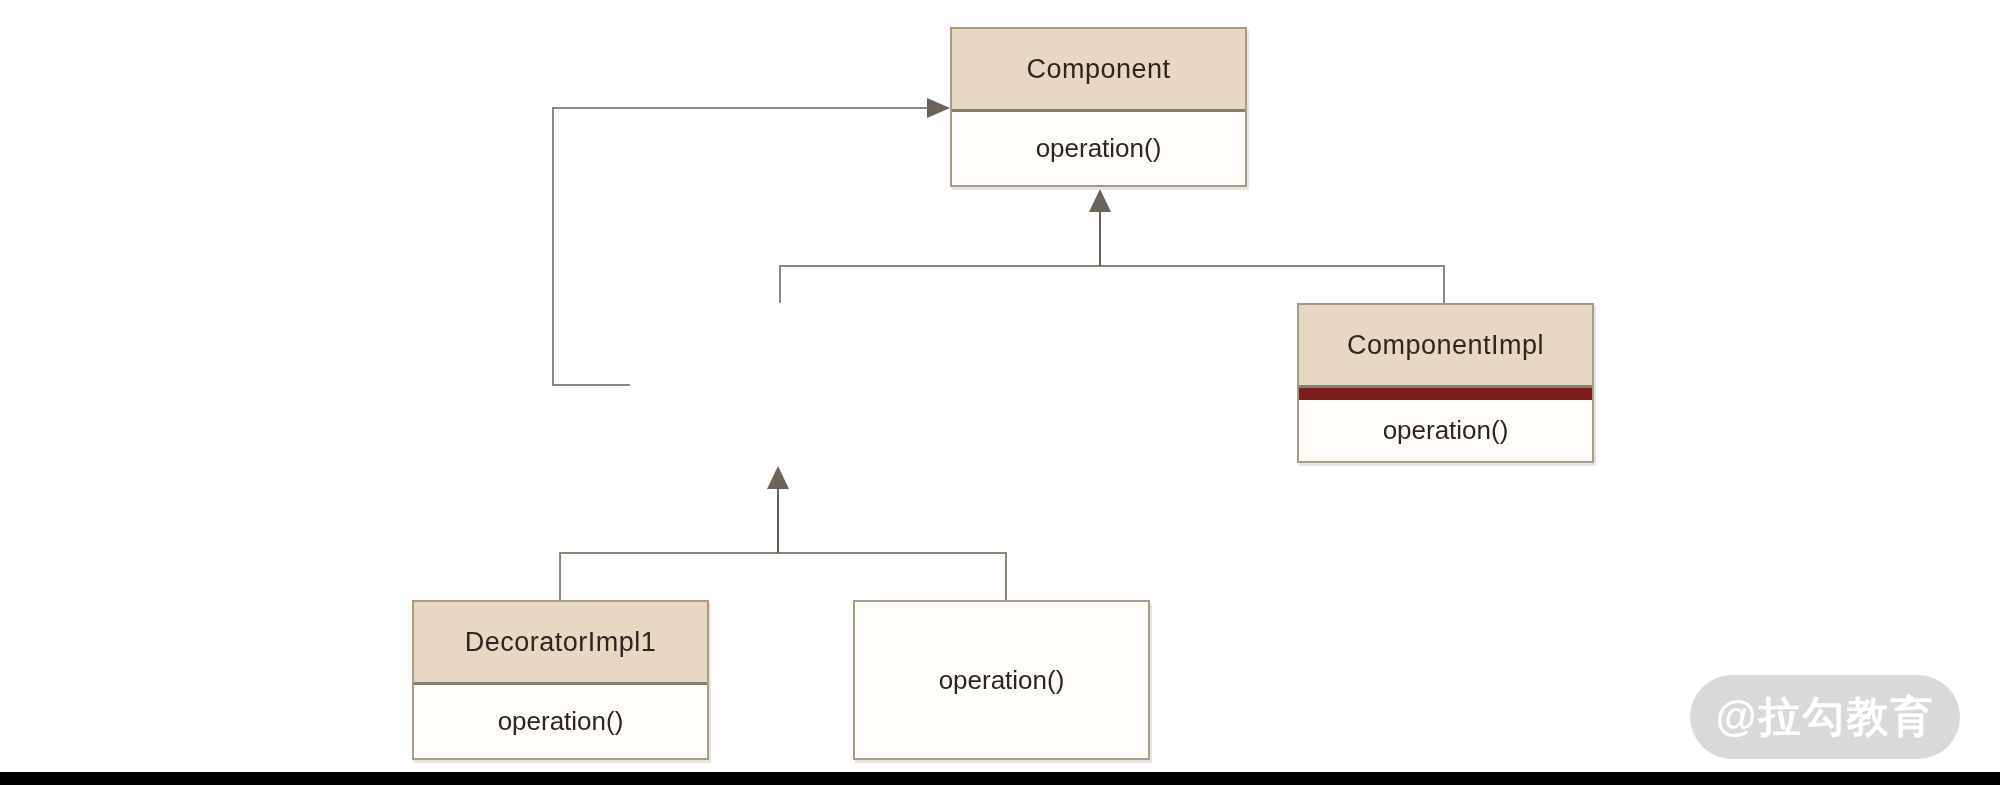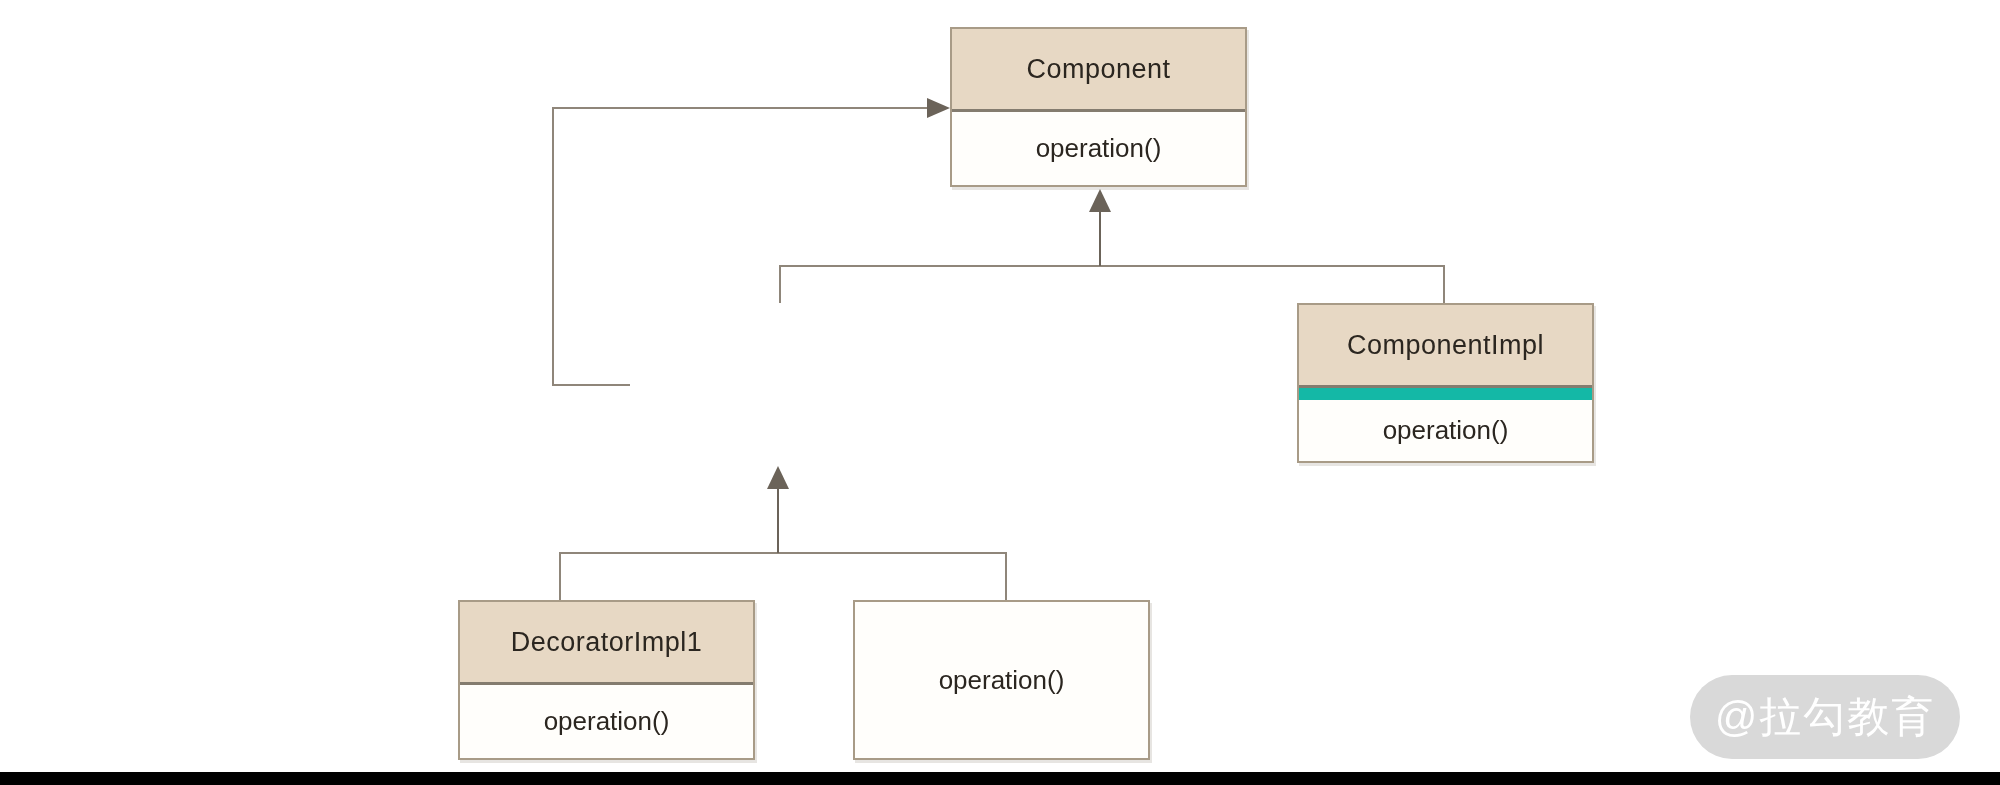--- a/index.html
+++ b/index.html
@@ -19,21 +19,21 @@
     position: absolute;
     left: 0;
     top: 0;
     width: 2000px;
     height: 785px;
   }
   .class-box {
     position: absolute;
     width: 297px;
     height: 160px;
-    background: #14b8a6;
+    background: #7f1d1d;
     border: 2px solid #a89b87;
     box-sizing: border-box;
     box-shadow: 2px 3px 0 rgba(120, 110, 95, 0.18);
     display: flex;
     flex-direction: column;
   }
   .class-header {
     height: 80px;
     background: #e7d8c4;
     border-bottom: 3px solid #847c6f;
@@ -50,36 +50,36 @@
     display: flex;
     align-items: center;
     justify-content: center;
     font-size: 26px;
     color: #2b2620;
     text-align: right;
   }
   #box-component      { left: 950px;  top: 27px;  }
   #box-decorator      { left: 630px;  top: 303px; }
   #box-componentimpl  { left: 1297px; top: 303px; gap: 12px; }
-  #box-decoratorimpl1 { left: 412px;  top: 600px; margin-left: 46px; }
+  #box-decoratorimpl1 { left: 412px;  top: 600px; }
   #box-decoratorimpl2 { left: 853px;  top: 600px; }
   .watermark {
     position: absolute;
     left: 1690px;
     top: 675px;
     width: 270px;
     height: 84px;
     background: #d9d9d9;
     border-radius: 42px;
     display: flex;
     align-items: center;
     justify-content: center;
     font-size: 42px;
     color: #ffffff;
-    font-weight: 400;
+    font-weight: 700;
     letter-spacing: 2px;
   }
   .bottom-bar {
     position: absolute;
     left: 0;
     top: 772px;
     width: 2000px;
     height: 13px;
     background: #000000;
   }

